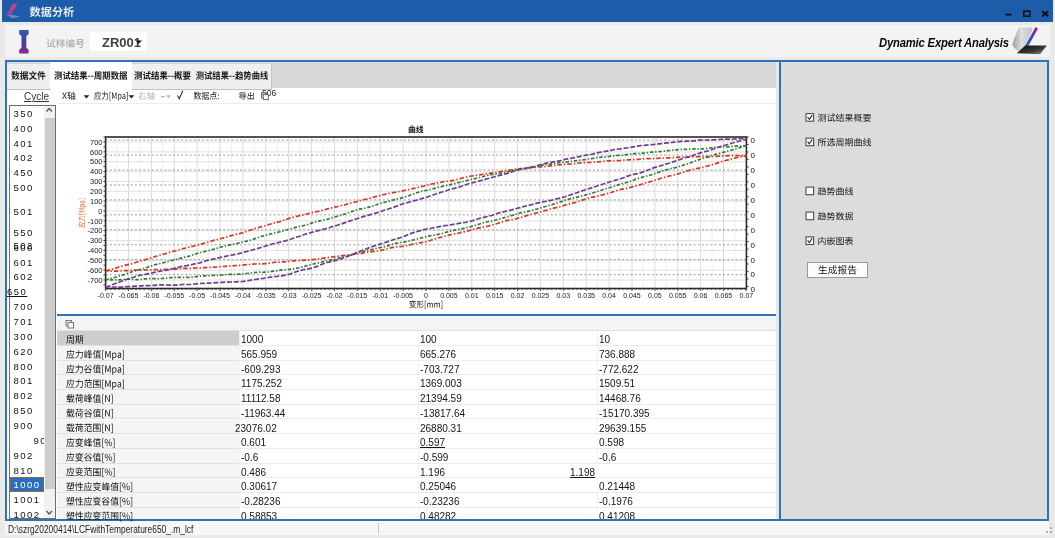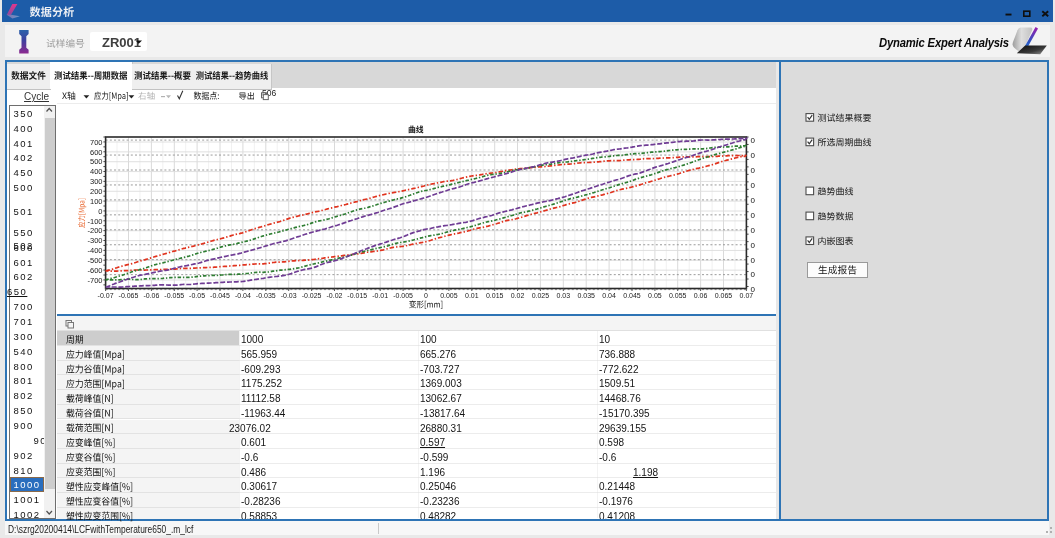--- a/index.html
+++ b/index.html
@@ -35,21 +35,21 @@
 <div style="position:absolute;left:13.5px;top:197.05999999999997px;white-space:pre;font:9.5px 'Liberation Sans',sans-serif;color:#111;letter-spacing:1.5px;margin-top:9px;">501</div>
 <div style="position:absolute;left:13.5px;top:211.92px;white-space:pre;font:9.5px 'Liberation Sans',sans-serif;color:#111;letter-spacing:1.5px;margin-top:28px;">502</div>
 <div style="position:absolute;left:13.5px;top:226.78px;white-space:pre;font:9.5px 'Liberation Sans',sans-serif;color:#111;letter-spacing:1.5px;">550</div>
 <div style="position:absolute;left:13.5px;top:241.64000000000001px;white-space:pre;font:9.5px 'Liberation Sans',sans-serif;color:#111;letter-spacing:1.5px;">600</div>
 <div style="position:absolute;left:13.5px;top:256.5px;white-space:pre;font:9.5px 'Liberation Sans',sans-serif;color:#111;letter-spacing:1.5px;">601</div>
 <div style="position:absolute;left:13.5px;top:271.36px;white-space:pre;font:9.5px 'Liberation Sans',sans-serif;color:#111;letter-spacing:1.5px;">602</div>
 <div style="position:absolute;left:7px;top:286.22px;white-space:pre;font:9.5px 'Liberation Sans',sans-serif;color:#111;letter-spacing:1.5px;text-decoration:underline;">650</div>
 <div style="position:absolute;left:13.5px;top:301.08000000000004px;white-space:pre;font:9.5px 'Liberation Sans',sans-serif;color:#111;letter-spacing:1.5px;">700</div>
 <div style="position:absolute;left:13.5px;top:315.94px;white-space:pre;font:9.5px 'Liberation Sans',sans-serif;color:#111;letter-spacing:1.5px;">701</div>
 <div style="position:absolute;left:13.5px;top:330.8px;white-space:pre;font:9.5px 'Liberation Sans',sans-serif;color:#111;letter-spacing:1.5px;">300</div>
-<div style="position:absolute;left:13.5px;top:345.66px;white-space:pre;font:9.5px 'Liberation Sans',sans-serif;color:#111;letter-spacing:1.5px;">540</div>
+<div style="position:absolute;left:13.5px;top:345.66px;white-space:pre;font:9.5px 'Liberation Sans',sans-serif;color:#111;letter-spacing:1.5px;">620</div>
 <div style="position:absolute;left:13.5px;top:360.52000000000004px;white-space:pre;font:9.5px 'Liberation Sans',sans-serif;color:#111;letter-spacing:1.5px;">800</div>
 <div style="position:absolute;left:13.5px;top:375.38000000000005px;white-space:pre;font:9.5px 'Liberation Sans',sans-serif;color:#111;letter-spacing:1.5px;">801</div>
 <div style="position:absolute;left:13.5px;top:390.24px;white-space:pre;font:9.5px 'Liberation Sans',sans-serif;color:#111;letter-spacing:1.5px;">802</div>
 <div style="position:absolute;left:13.5px;top:405.1px;white-space:pre;font:9.5px 'Liberation Sans',sans-serif;color:#111;letter-spacing:1.5px;">850</div>
 <div style="position:absolute;left:13.5px;top:419.96000000000004px;white-space:pre;font:9.5px 'Liberation Sans',sans-serif;color:#111;letter-spacing:1.5px;">900</div>
 <div style="position:absolute;left:13.5px;top:434.82px;white-space:pre;font:9.5px 'Liberation Sans',sans-serif;color:#111;letter-spacing:1.5px;margin-left:20px;">901</div>
 <div style="position:absolute;left:13.5px;top:449.68px;white-space:pre;font:9.5px 'Liberation Sans',sans-serif;color:#111;letter-spacing:1.5px;">902</div>
 <div style="position:absolute;left:13.5px;top:464.54px;white-space:pre;font:9.5px 'Liberation Sans',sans-serif;color:#111;letter-spacing:1.5px;">810</div>
 <div style="position:absolute;left:9.8px;top:477.0px;width:34px;height:15.459999999999999px;background:#2a6ebe;border:1px solid #8a6a4a;box-sizing:border-box;"></div>
 <div style="position:absolute;left:13.5px;top:479.40000000000003px;white-space:pre;font:9.5px 'Liberation Sans',sans-serif;color:#fff;letter-spacing:1.5px;">1000</div>
@@ -76,47 +76,47 @@
 <div style="position:absolute;left:420.0px;top:363.7px;white-space:pre;font:10px 'Liberation Sans',sans-serif;color:#141414;">-703.727</div>
 <div style="position:absolute;left:599.0px;top:363.7px;white-space:pre;font:10px 'Liberation Sans',sans-serif;color:#141414;">-772.622</div>
 <div style="position:absolute;left:57px;top:375.4px;width:181.5px;height:14.7px;background:#f4f4f4;border-bottom:1px solid #e2e2e2;box-sizing:border-box;"></div>
 <div style="position:absolute;left:238.5px;top:375.4px;width:537.0px;height:14.7px;background:#fff;border-bottom:1px solid #ececec;box-sizing:border-box;"></div>
 <div style="position:absolute;left:241.0px;top:378.4px;white-space:pre;font:10px 'Liberation Sans',sans-serif;color:#141414;">1175.252</div>
 <div style="position:absolute;left:420.0px;top:378.4px;white-space:pre;font:10px 'Liberation Sans',sans-serif;color:#141414;">1369.003</div>
 <div style="position:absolute;left:599.0px;top:378.4px;white-space:pre;font:10px 'Liberation Sans',sans-serif;color:#141414;">1509.51</div>
 <div style="position:absolute;left:57px;top:390.09999999999997px;width:181.5px;height:14.7px;background:#f4f4f4;border-bottom:1px solid #e2e2e2;box-sizing:border-box;"></div>
 <div style="position:absolute;left:238.5px;top:390.09999999999997px;width:537.0px;height:14.7px;background:#fff;border-bottom:1px solid #ececec;box-sizing:border-box;"></div>
 <div style="position:absolute;left:241.0px;top:393.09999999999997px;white-space:pre;font:10px 'Liberation Sans',sans-serif;color:#141414;">11112.58</div>
-<div style="position:absolute;left:420.0px;top:393.09999999999997px;white-space:pre;font:10px 'Liberation Sans',sans-serif;color:#141414;">13062.67</div>
+<div style="position:absolute;left:420.0px;top:393.09999999999997px;white-space:pre;font:10px 'Liberation Sans',sans-serif;color:#141414;">21394.59</div>
 <div style="position:absolute;left:599.0px;top:393.09999999999997px;white-space:pre;font:10px 'Liberation Sans',sans-serif;color:#141414;">14468.76</div>
 <div style="position:absolute;left:57px;top:404.79999999999995px;width:181.5px;height:14.7px;background:#f4f4f4;border-bottom:1px solid #e2e2e2;box-sizing:border-box;"></div>
 <div style="position:absolute;left:238.5px;top:404.79999999999995px;width:537.0px;height:14.7px;background:#fff;border-bottom:1px solid #ececec;box-sizing:border-box;"></div>
 <div style="position:absolute;left:241.0px;top:407.79999999999995px;white-space:pre;font:10px 'Liberation Sans',sans-serif;color:#141414;">-11963.44</div>
 <div style="position:absolute;left:420.0px;top:407.79999999999995px;white-space:pre;font:10px 'Liberation Sans',sans-serif;color:#141414;">-13817.64</div>
 <div style="position:absolute;left:599.0px;top:407.79999999999995px;white-space:pre;font:10px 'Liberation Sans',sans-serif;color:#141414;">-15170.395</div>
 <div style="position:absolute;left:57px;top:419.49999999999994px;width:181.5px;height:14.7px;background:#f4f4f4;border-bottom:1px solid #e2e2e2;box-sizing:border-box;"></div>
 <div style="position:absolute;left:238.5px;top:419.49999999999994px;width:537.0px;height:14.7px;background:#fff;border-bottom:1px solid #ececec;box-sizing:border-box;"></div>
-<div style="position:absolute;left:229px;top:422.49999999999994px;white-space:pre;font:10px 'Liberation Sans',sans-serif;color:#141414;">23076.02</div>
+<div style="position:absolute;left:235px;top:422.49999999999994px;white-space:pre;font:10px 'Liberation Sans',sans-serif;color:#141414;">23076.02</div>
 <div style="position:absolute;left:420.0px;top:422.49999999999994px;white-space:pre;font:10px 'Liberation Sans',sans-serif;color:#141414;">26880.31</div>
 <div style="position:absolute;left:599.0px;top:422.49999999999994px;white-space:pre;font:10px 'Liberation Sans',sans-serif;color:#141414;">29639.155</div>
 <div style="position:absolute;left:57px;top:434.19999999999993px;width:181.5px;height:14.7px;background:#f4f4f4;border-bottom:1px solid #e2e2e2;box-sizing:border-box;"></div>
 <div style="position:absolute;left:238.5px;top:434.19999999999993px;width:537.0px;height:14.7px;background:#fff;border-bottom:1px solid #ececec;box-sizing:border-box;"></div>
 <div style="position:absolute;left:241.0px;top:437.19999999999993px;white-space:pre;font:10px 'Liberation Sans',sans-serif;color:#141414;">0.601</div>
 <div style="position:absolute;left:420.0px;top:437px;white-space:pre;font:10px 'Liberation Sans',sans-serif;color:#141414;text-decoration:underline;">0.597</div>
 <div style="position:absolute;left:599.0px;top:437.19999999999993px;white-space:pre;font:10px 'Liberation Sans',sans-serif;color:#141414;">0.598</div>
 <div style="position:absolute;left:57px;top:448.8999999999999px;width:181.5px;height:14.7px;background:#f4f4f4;border-bottom:1px solid #e2e2e2;box-sizing:border-box;"></div>
 <div style="position:absolute;left:238.5px;top:448.8999999999999px;width:537.0px;height:14.7px;background:#fff;border-bottom:1px solid #ececec;box-sizing:border-box;"></div>
 <div style="position:absolute;left:241.0px;top:451.8999999999999px;white-space:pre;font:10px 'Liberation Sans',sans-serif;color:#141414;">-0.6</div>
 <div style="position:absolute;left:420.0px;top:451.8999999999999px;white-space:pre;font:10px 'Liberation Sans',sans-serif;color:#141414;">-0.599</div>
 <div style="position:absolute;left:599.0px;top:451.8999999999999px;white-space:pre;font:10px 'Liberation Sans',sans-serif;color:#141414;">-0.6</div>
 <div style="position:absolute;left:57px;top:463.5999999999999px;width:181.5px;height:14.7px;background:#f4f4f4;border-bottom:1px solid #e2e2e2;box-sizing:border-box;"></div>
 <div style="position:absolute;left:238.5px;top:463.5999999999999px;width:537.0px;height:14.7px;background:#fff;border-bottom:1px solid #ececec;box-sizing:border-box;"></div>
 <div style="position:absolute;left:241.0px;top:466.5999999999999px;white-space:pre;font:10px 'Liberation Sans',sans-serif;color:#141414;">0.486</div>
 <div style="position:absolute;left:420.0px;top:466.5999999999999px;white-space:pre;font:10px 'Liberation Sans',sans-serif;color:#141414;">1.196</div>
-<div style="position:absolute;left:633px;top:466.5999999999999px;white-space:pre;font:10px 'Liberation Sans',sans-serif;color:#141414;text-decoration:underline;">1.198</div>
+<div style="position:absolute;left:570px;top:466.5999999999999px;white-space:pre;font:10px 'Liberation Sans',sans-serif;color:#141414;text-decoration:underline;">1.198</div>
 <div style="position:absolute;left:57px;top:478.2999999999999px;width:181.5px;height:14.7px;background:#f4f4f4;border-bottom:1px solid #e2e2e2;box-sizing:border-box;"></div>
 <div style="position:absolute;left:238.5px;top:478.2999999999999px;width:537.0px;height:14.7px;background:#fff;border-bottom:1px solid #ececec;box-sizing:border-box;"></div>
 <div style="position:absolute;left:241.0px;top:481.2999999999999px;white-space:pre;font:10px 'Liberation Sans',sans-serif;color:#141414;">0.30617</div>
 <div style="position:absolute;left:420.0px;top:481.2999999999999px;white-space:pre;font:10px 'Liberation Sans',sans-serif;color:#141414;">0.25046</div>
 <div style="position:absolute;left:599.0px;top:481.2999999999999px;white-space:pre;font:10px 'Liberation Sans',sans-serif;color:#141414;">0.21448</div>
 <div style="position:absolute;left:57px;top:492.9999999999999px;width:181.5px;height:14.7px;background:#f4f4f4;border-bottom:1px solid #e2e2e2;box-sizing:border-box;"></div>
 <div style="position:absolute;left:238.5px;top:492.9999999999999px;width:537.0px;height:14.7px;background:#fff;border-bottom:1px solid #ececec;box-sizing:border-box;"></div>
 <div style="position:absolute;left:241.0px;top:495.9999999999999px;white-space:pre;font:10px 'Liberation Sans',sans-serif;color:#141414;">-0.28236</div>
 <div style="position:absolute;left:420.0px;top:495.9999999999999px;white-space:pre;font:10px 'Liberation Sans',sans-serif;color:#141414;">-0.23236</div>
 <div style="position:absolute;left:599.0px;top:495.9999999999999px;white-space:pre;font:10px 'Liberation Sans',sans-serif;color:#141414;">-0.1976</div>

